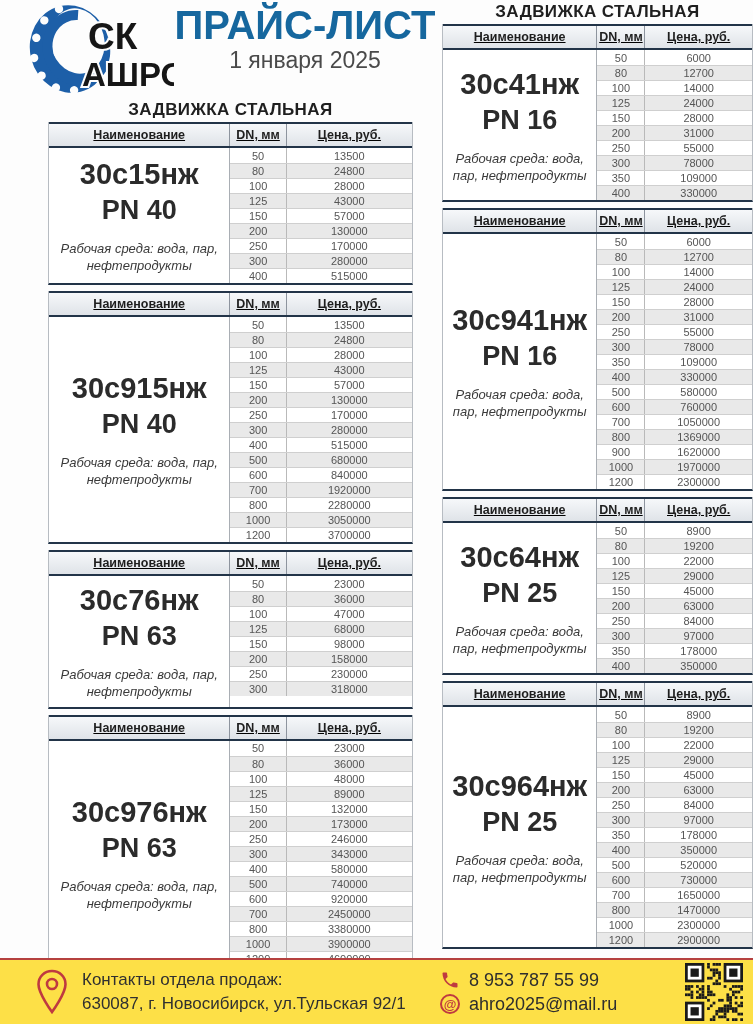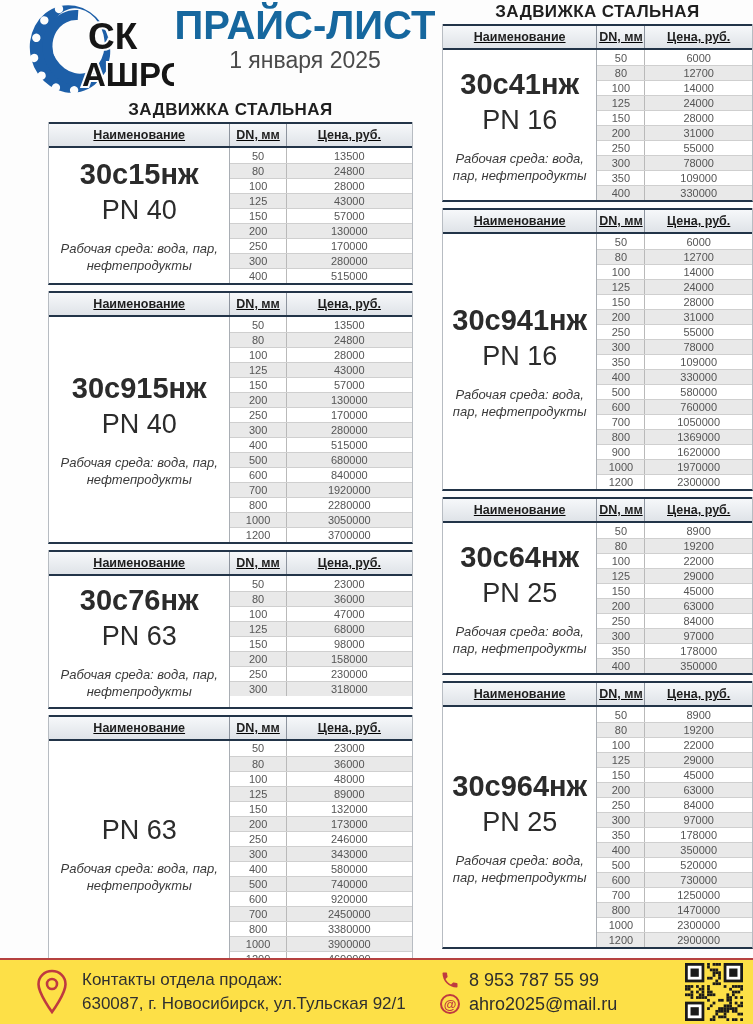--- a/index.html
+++ b/index.html
@@ -48,21 +48,21 @@
   .th-name  { width:50%;   border-right:1px solid #8d949e; }
   .th-dn    { width:15.5%; border-right:1px solid #8d949e; }
   .th-price { width:34.5%; }
   .tbody { display:flex; }
   .name-cell {
     width:50%; border-right:1px solid #a9aeb4;
     display:flex; flex-direction:column; align-items:center; justify-content:center;
     text-align:center; padding:6px 8px;
   }
   .model { font-size:29px; font-weight:bold; color:#2b2b2b; line-height:1.25; }
-  .pn    { font-size:27px; font-weight:normal; color:#2b2b2b; line-height:1.25; margin-top:2px; }
+  .pn    { font-size:27px; font-weight:bold; color:#2b2b2b; line-height:1.25; margin-top:2px; }
   .note  { font-size:13px; font-style:italic; color:#3a3a3a; line-height:1.3; margin-top:13px; }
   .rows { width:50%; display:flex; flex-direction:column; }
   .trow { display:flex; height:15px; }
   .trow:nth-child(even) { background:#e9e9e9; }
   .trow + .trow { border-top:1px solid #cfcfcf; }
   .td {
     font-size:11px; color:#555; display:flex; align-items:center; justify-content:center;
     line-height:14px;
   }
   .td-dn    { width:31%; border-right:1px solid #b9b9b9; }
@@ -303,20 +303,21 @@
       </section>
 
       <section class="price-table">
         <div class="thead">
           <div class="th th-name">Наименование</div>
           <div class="th th-dn">DN, мм</div>
           <div class="th th-price">Цена, руб.</div>
         </div>
         <div class="tbody">
           <div class="name-cell">
+            <div class="model">30с976нж</div>
             <div class="pn">PN 63</div>
             <div class="note">Рабочая среда: вода, пар, нефтепродукты</div>
           </div>
           <div class="rows">
               <div class="trow">
                 <div class="td td-dn">50</div>
                 <div class="td td-price">23000</div>
               </div>
               <div class="trow">
                 <div class="td td-dn">80</div>
@@ -637,21 +638,21 @@
               <div class="trow">
                 <div class="td td-dn">500</div>
                 <div class="td td-price">520000</div>
               </div>
               <div class="trow">
                 <div class="td td-dn">600</div>
                 <div class="td td-price">730000</div>
               </div>
               <div class="trow">
                 <div class="td td-dn">700</div>
-                <div class="td td-price">1250000</div>
+                <div class="td td-price">1650000</div>
               </div>
               <div class="trow">
                 <div class="td td-dn">800</div>
                 <div class="td td-price">1470000</div>
               </div>
               <div class="trow">
                 <div class="td td-dn">1000</div>
                 <div class="td td-price">2300000</div>
               </div>
               <div class="trow">

